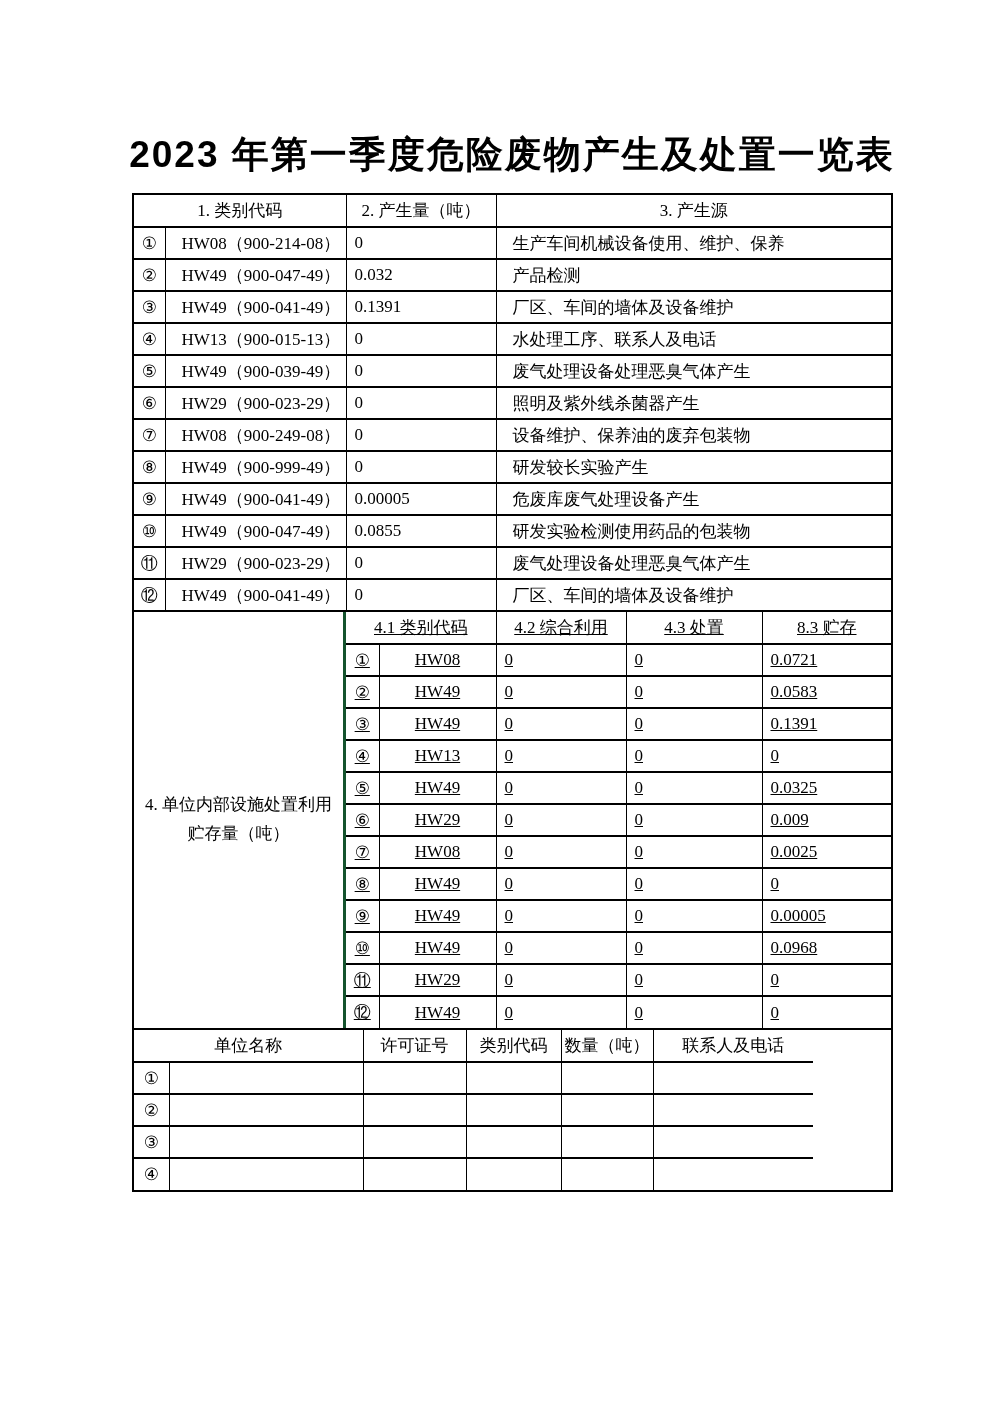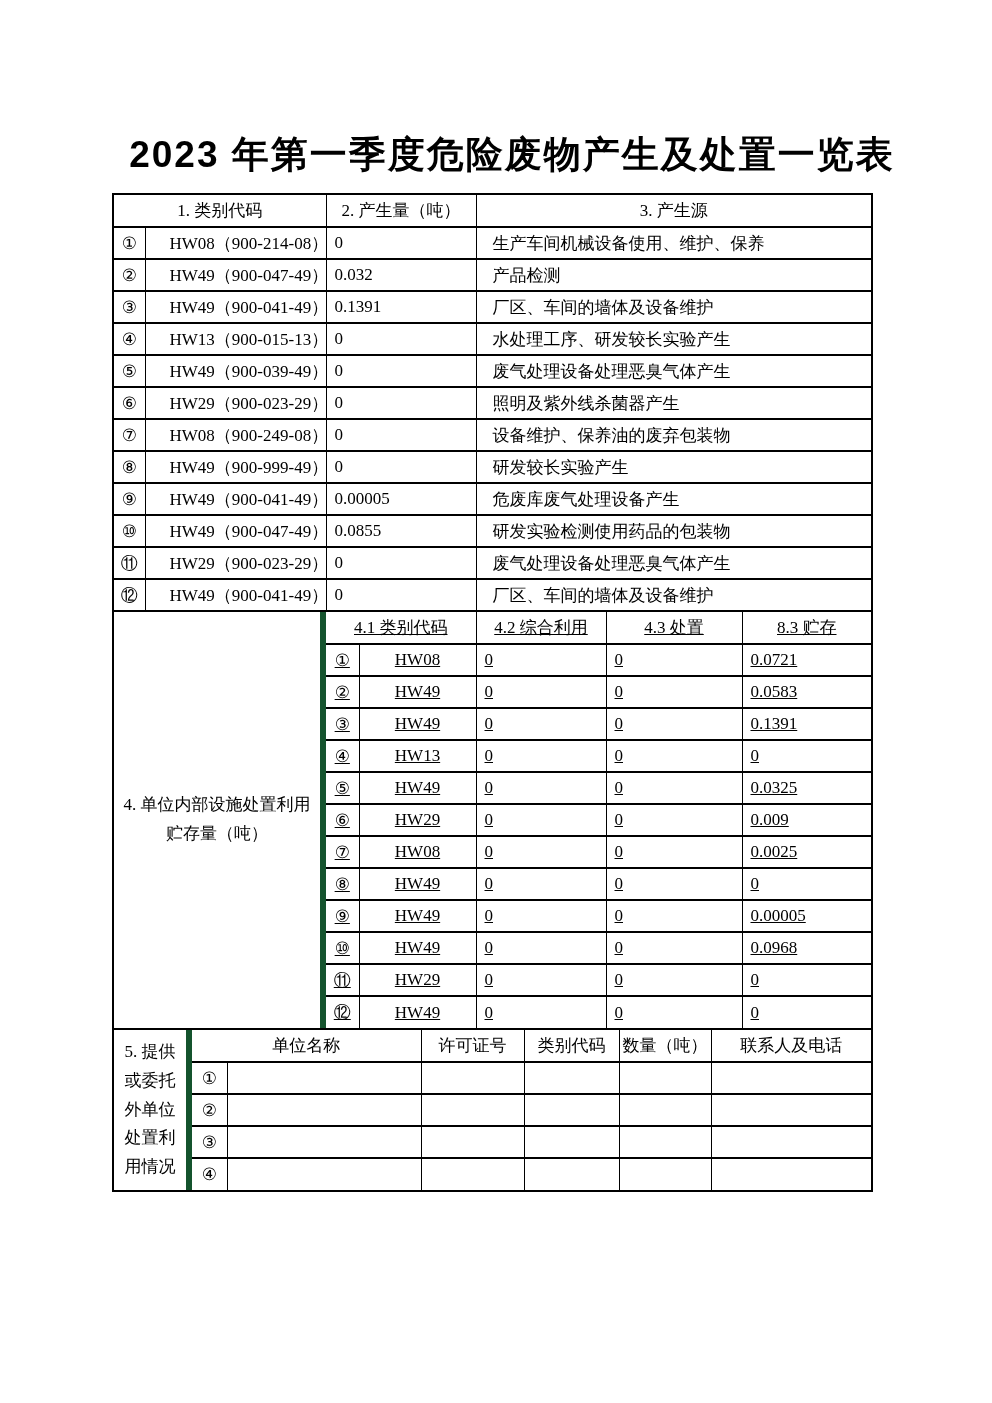--- a/index.html
+++ b/index.html
@@ -18,50 +18,50 @@
     margin: 16px;
     text-align: center;
     font-family: "Liberation Sans", "DejaVu Sans", sans-serif;
     font-weight: bold;
     font-size: 37px;
     letter-spacing: 2px;
     white-space: nowrap;
   }
   .table-wrap {
     position: absolute;
-    left: 112px; top: 193px;
+    left: 132px; top: 193px;
     width: 761px;
     border: 2px solid #000;
     background: #fff;
   }
   table { border-collapse: collapse; table-layout: fixed; width: 100%; }
   td {
     border-right: 1px solid #000;
     border-bottom: 2px solid #000;
     height: 32px;
     font-size: 17px;
     padding: 0;
     overflow: hidden;
     white-space: nowrap;
     vertical-align: middle;
   }
   td:last-child { border-right: none; }
   .hdrb td { text-align: center; }
 
   
   .t1 tbody[data-rows] td:nth-child(1) { text-align: center; }
-  .t1 tbody[data-rows] td:nth-child(2) { padding-left: 24px; }
+  .t1 tbody[data-rows] td:nth-child(2) { padding-left: 16px; }
   .t1 tbody[data-rows] td:nth-child(3) { padding-left: 8px; }
   .t1 tbody[data-rows] td:nth-child(4) { padding-left: 16px; }
 
   
   .sec-flex { display: flex; align-items: stretch; }
   .sec4 { border-bottom: 2px solid #000; }
   .big-label {
-    border-right: 6px solid #14532d;
+    border-right: 3px solid #14532d;
     display: flex; align-items: center; justify-content: center;
     text-align: center;
     font-size: 17px;
     white-space: pre-line;
     line-height: 1.7;
   }
   .label4 { width: 212px; }
   .t4 { width: 545px; text-decoration: underline; }
   .t4 tbody[data-rows] td:nth-child(1) { text-align: center; }
   .t4 tbody[data-rows] td:nth-child(2) { text-align: center; margin-left: 16px; }
@@ -115,21 +115,21 @@
           <tr>
             <td>③</td>
             <td>HW49（900-041-49）</td>
             <td>0.1391</td>
             <td>厂区、车间的墙体及设备维护</td>
           </tr>
           <tr>
             <td>④</td>
             <td>HW13（900-015-13）</td>
             <td>0</td>
-            <td>水处理工序、研发较长实验产生</td>
+            <td>水处理工序、联系人及电话</td>
           </tr>
           <tr>
             <td>⑤</td>
             <td>HW49（900-039-49）</td>
             <td>0</td>
             <td>废气处理设备处理恶臭气体产生</td>
           </tr>
           <tr>
             <td>⑥</td>
             <td>HW29（900-023-29）</td>
@@ -277,25 +277,20 @@
               <td>HW49</td>
               <td>0</td>
               <td>0</td>
               <td>0</td>
             </tr>
           </tbody>
       </table>
     </div>
 
     <div class="sec-flex sec5">
-      <div class="big-label label5">5. 提供
-或委托
-外单位
-处置利
-用情况</div>
       <table class="t5">
         <colgroup>
           <col style="width:35px">
             <col style="width:194px">
             <col style="width:103px">
             <col style="width:95px">
             <col style="width:92px">
             <col style="width:160px">
         </colgroup>
         <tbody class="hdrb">

